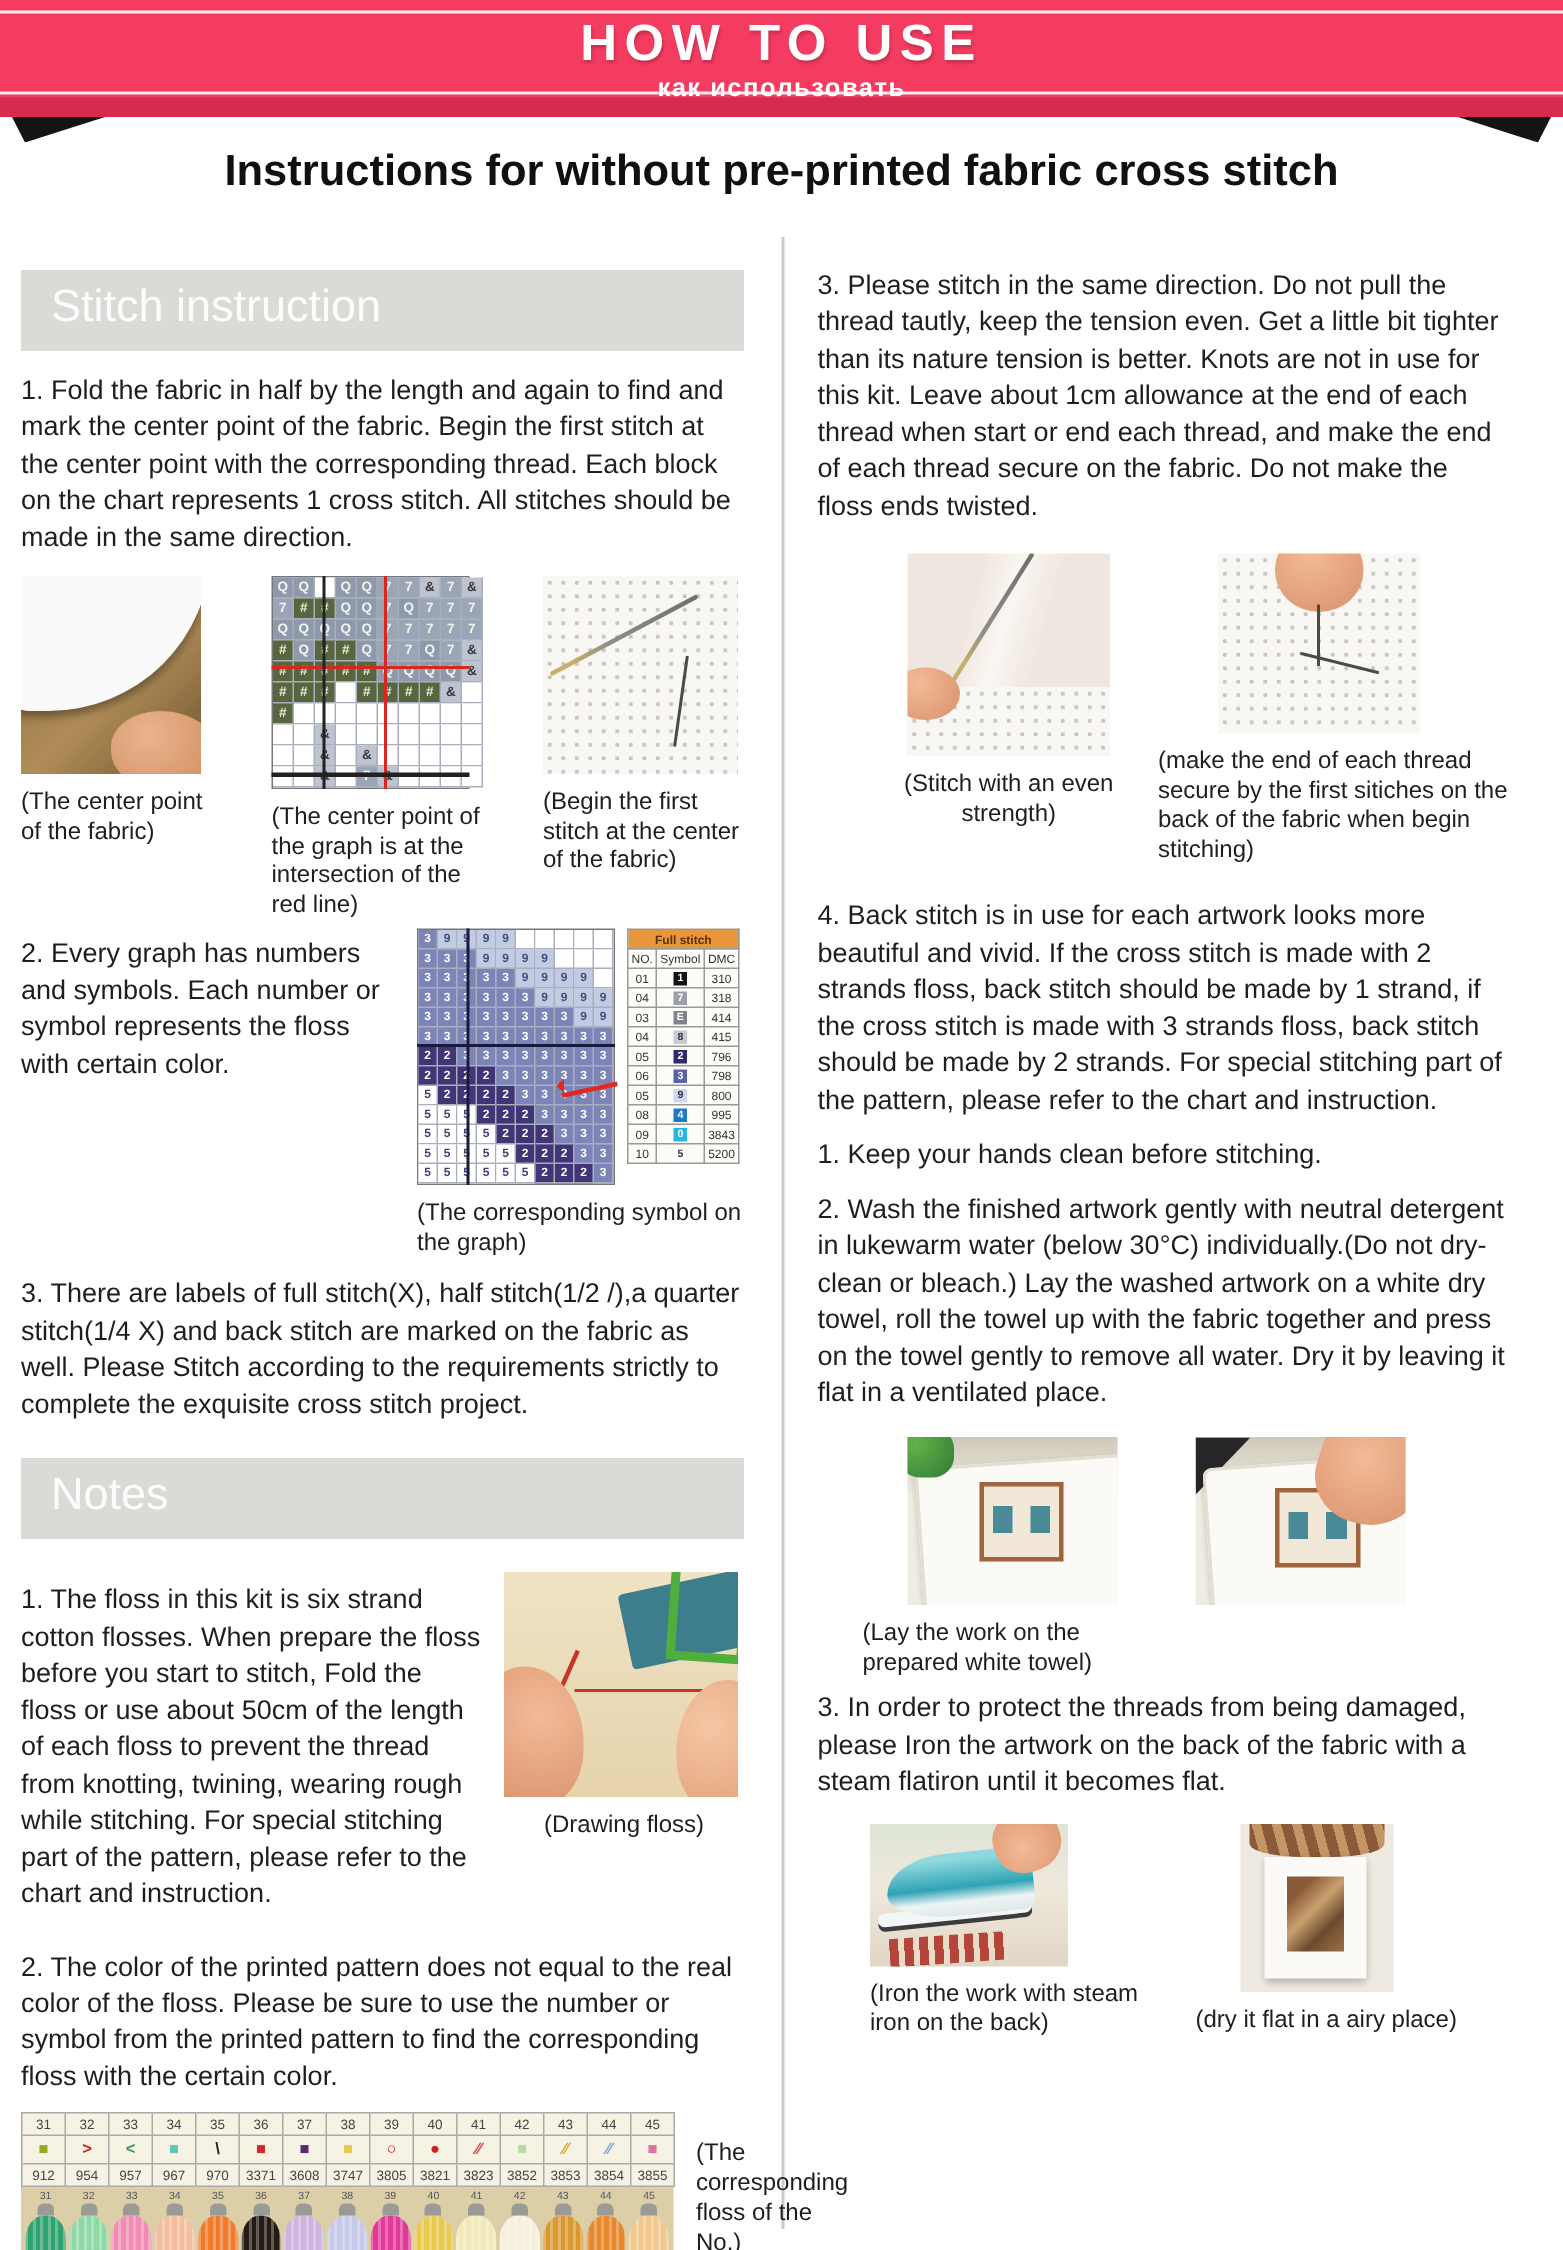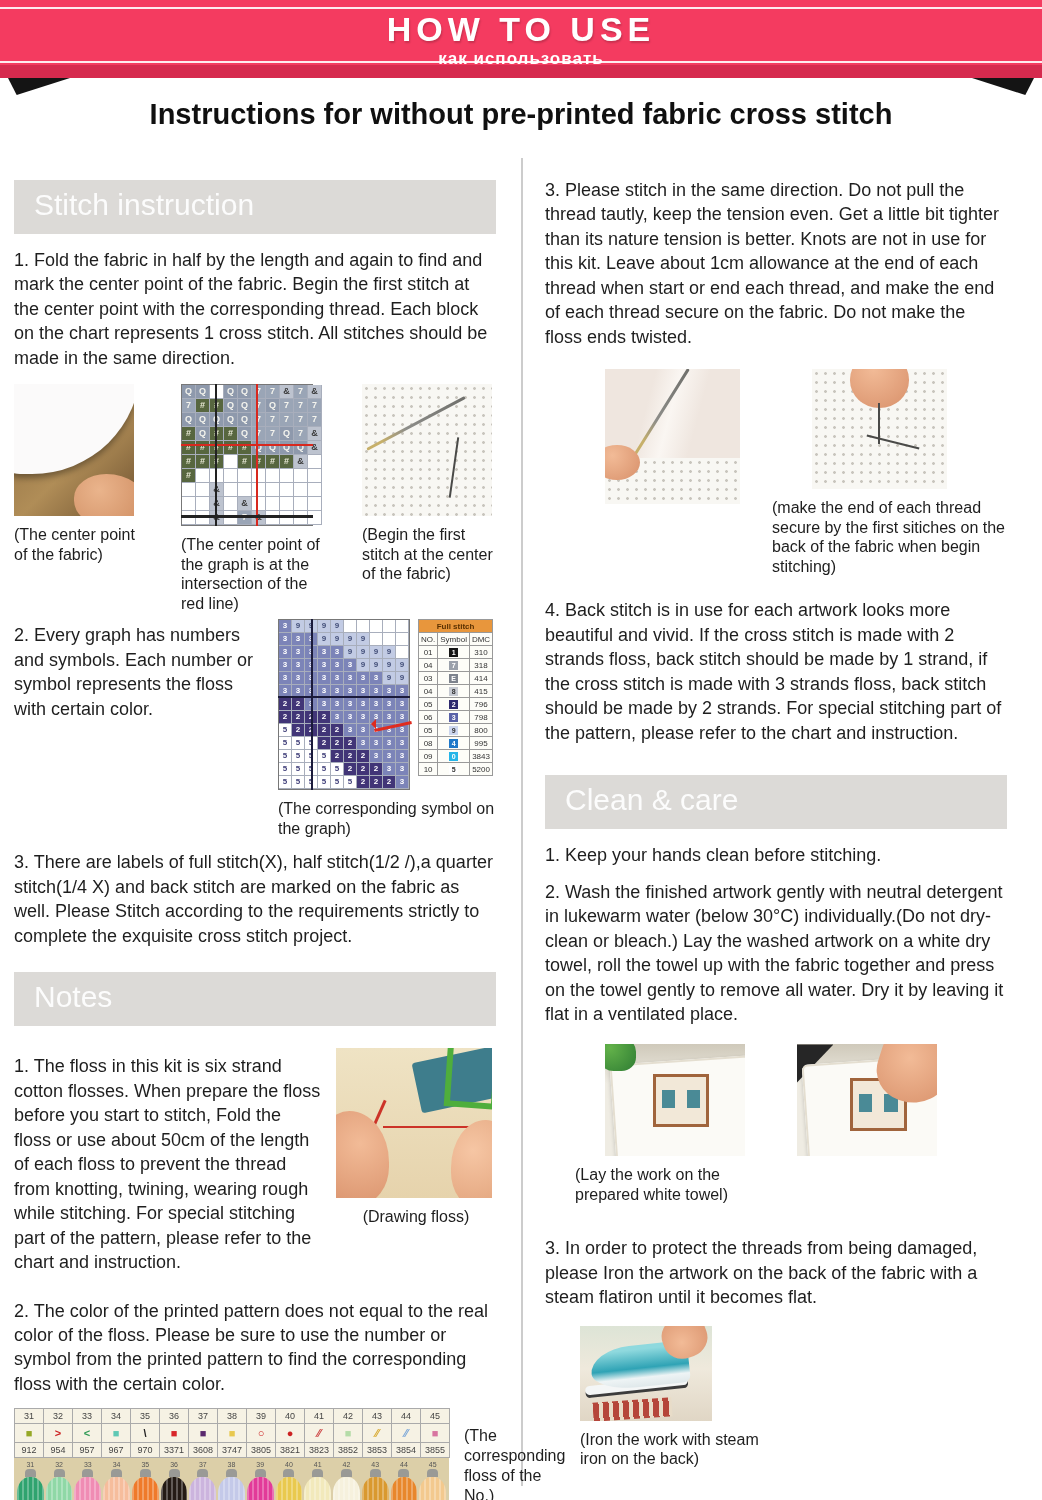--- a/index.html
+++ b/index.html
@@ -664,34 +664,34 @@
 
     <p class="body" style="margin-top:28px">3. Please stitch in the same direction. Do not pull the thread tautly, keep the tension even. Get a little bit tighter than its nature tension is better. Knots are not in use for this kit. Leave about 1cm allowance at the end of each thread when start or end each thread, and make the end of each thread secure on the fabric. Do not make the floss ends twisted.</p>
 
     <div class="figrow" style="margin-top:20px">
       <figure style="width:195px;margin-left:30px">
         <div class="ph even" style="margin:0 auto">
           <div class="aida-strip aida"></div>
           <div class="needle" style="width:75%;left:22%;top:62%;transform:rotate(-58deg);transform-origin:left center"></div>
           <div class="finger" style="left:-8%;bottom:18%;width:34%;height:26%"></div>
         </div>
+        <figcaption class="caption-center">(Stitch with an even strength)</figcaption>
       </figure>
       <figure style="width:235px">
         <div class="ph secure aida" style="margin:0 auto 0 40px">
           <div class="finger" style="left:28%;top:-14%;width:44%;height:46%"></div>
           <div class="thread" style="width:2px;height:34%;left:49%;top:28%"></div>
           <div class="thread" style="width:40%;height:2px;left:40%;top:60%;transform:rotate(14deg)"></div>
         </div>
         <figcaption>(make the end of each thread secure by the first sitiches on the back of the fabric when begin stitching)</figcaption>
       </figure>
     </div>
 
     <p class="body" style="margin-top:22px">4. Back stitch is in use for each artwork looks more beautiful and vivid. If the cross stitch is made with 2 strands floss, back stitch should be made by 1 strand, if the cross stitch is made with 3 strands floss, back stitch should be made by 2 strands. For special stitching part of the pattern, please refer to the chart and instruction.</p>
 
-    <div class="section-bar" style="margin-top:30px">Clean &amp; care</div>
 
     <p class="body">1. Keep your hands clean before stitching.</p>
     <p class="body">2. Wash the finished artwork gently with neutral detergent in lukewarm water (below 30°C) individually.(Do not dry-clean or bleach.) Lay the washed artwork on a white dry towel, roll the towel up with the fabric together and press on the towel gently to remove all water. Dry it by leaving it flat in a ventilated place.</p>
 
     <div class="figrow" style="margin-top:18px">
       <figure style="width:200px;margin-left:30px">
         <div class="ph towel" style="margin:0 auto">
           <div class="towel-cloth"></div>
           <div class="greens"></div>
           <div class="art"></div>
@@ -701,28 +701,35 @@
       <figure style="width:225px">
         <div class="ph towel" style="margin-left:15px">
           <div class="dark-corner"></div>
           <div class="towel-cloth"></div>
           <div class="art" style="left:38%;top:30%"></div>
           <div class="press-hand"></div>
         </div>
       </figure>
     </div>
 
-    <p class="body" style="margin-top:32px">3. In order to protect the threads from being damaged, please Iron the artwork on the back of the fabric with a steam flatiron until it becomes flat.</p>
+    <p class="body" style="margin-top:8px">3. In order to protect the threads from being damaged, please Iron the artwork on the back of the fabric with a steam flatiron until it becomes flat.</p>
 
     <div class="figrow" style="margin-top:16px">
       <figure style="width:205px;margin-left:35px">
         <div class="ph iron">
           <div class="cloth"></div>
           <div class="iron-sole"></div>
           <div class="iron-body"></div>
           <div class="iron-hand"></div>
         </div>
         <figcaption>(Iron the work with steam iron on the back)</figcaption>
       </figure>
+      <figure style="width:210px">
+        <div class="ph dry" style="margin-left:30px">
+          <div class="rope"></div>
+          <div class="canvas"></div>
+        </div>
+        <figcaption>(dry it flat in a airy place)</figcaption>
+      </figure>
     </div>
 
   </div>
 </div>
 
 </body></html>

